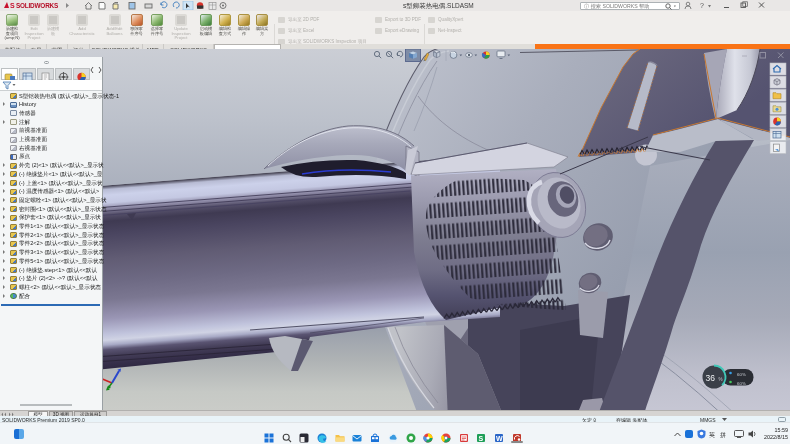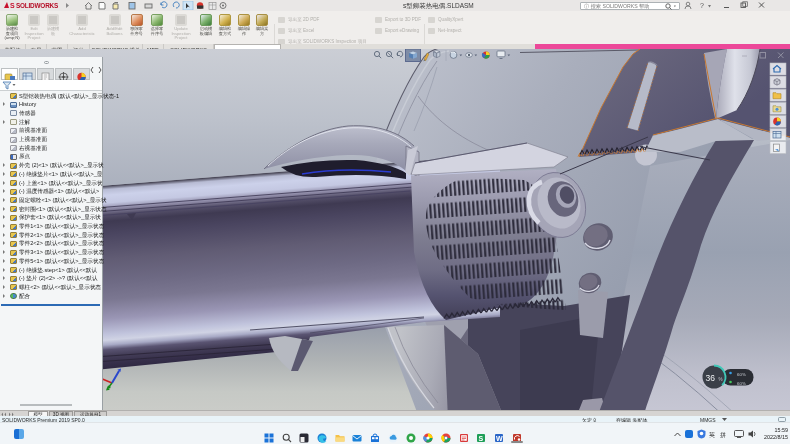--- a/index.html
+++ b/index.html
@@ -1,17 +1,17 @@
 <!DOCTYPE html>
 <html><head>
 <meta charset="utf-8">
 <style>
   * { margin:0; padding:0; box-sizing:border-box; }
   html,body { width:790px; height:444px; overflow:hidden; font-family:"Liberation Sans",sans-serif; background:#eceae9;}
-  #win { position:relative; width:790px; height:444px; background:#ec4899; }
+  #win { position:relative; width:790px; height:444px; background:#f97316; }
   .abs { position:absolute; }
 
   #titlebar { position:absolute; left:0; top:0; width:790px; height:11px; background:#e9e7e6; }
   #title { position:absolute; left:403px; top:2px; font-size:6.5px; color:#3a3a3a; }
 
   #ribbon { position:absolute; left:0; top:11px; width:790px; height:33px; background:#f0eeec; }
   .rbtn { position:absolute; top:2px; text-align:center; color:#b0aeaa; font-size:4.2px; line-height:4.7px; }
   .rbtn .ri { margin:1px auto 1px auto; width:12px; height:12px; background:#dcdad6; border-radius:2px; position:relative;}
   .rbtn.en { color:#4c4c48; }
   .rbtn .ri i { position:absolute; left:2px; top:2px; width:8px; height:8px; background:#cac8c4; }

